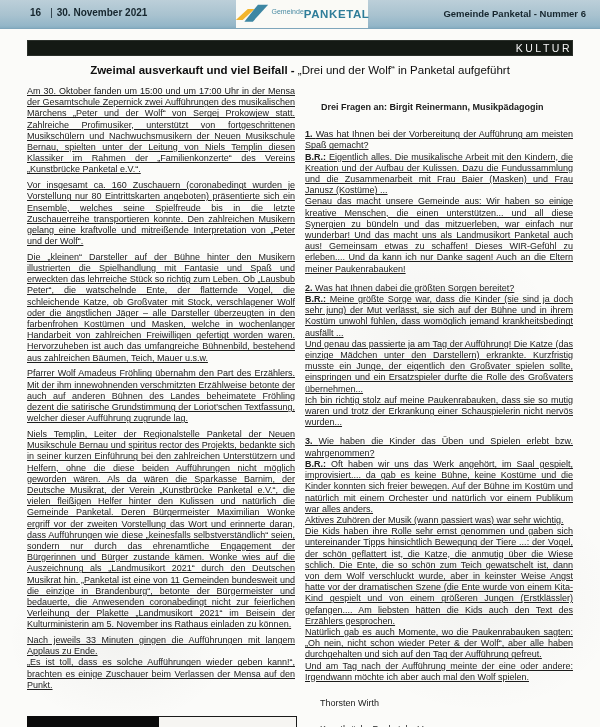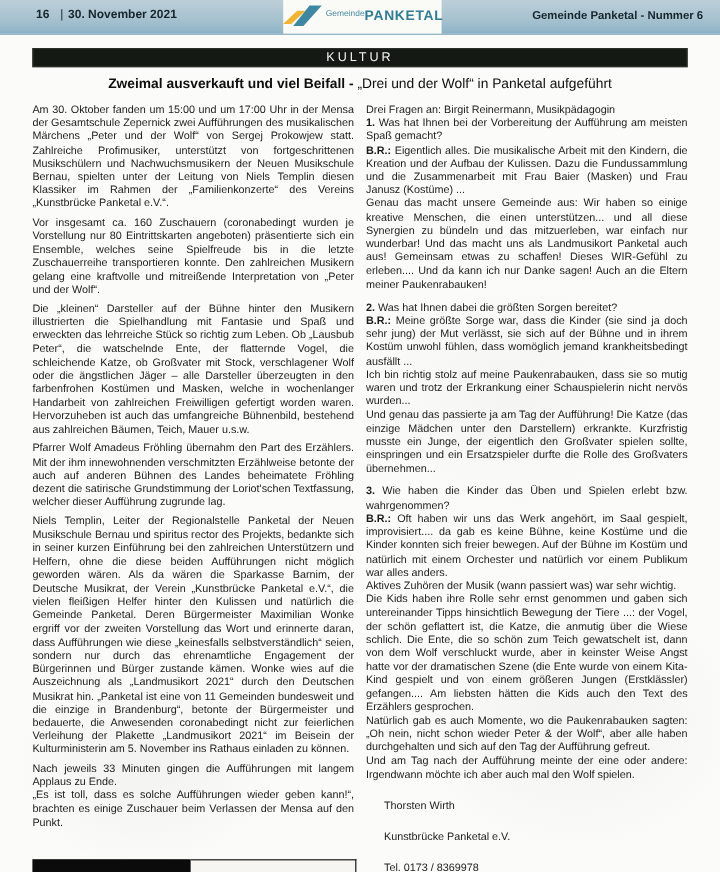--- a/index.html
+++ b/index.html
@@ -27,37 +27,37 @@
     display:flex;align-items:center;justify-content:center;gap:3px;
   }
   .logo-mark{width:34px;height:24px;flex:0 0 auto;}
   .logo-text{display:flex;flex-direction:row;line-height:1.05;}
   .logo-small{font-size:7px;color:#4b8ca4;}
   .logo-large{font-size:11.5px;font-weight:bold;color:#2f7d99;letter-spacing:0.6px;}
   
   .banner{
     position:absolute;top:40px;left:27px;width:546px;height:16px;
     background:#141914;border:1px solid #2a2f2a;box-sizing:border-box;
-    display:flex;align-items:center;justify-content:center;
+    display:flex;align-items:center;justify-content:flex-end;
   }
   .banner span{color:#f4f4f4;font-size:10.5px;letter-spacing:2.5px;}
   
   .title{position:absolute;top:64px;left:0;width:600px;text-align:center;font-size:11.5px;color:#0e0e0e;}
   .title .t-bold{font-weight:bold;}
   
   .columns{
     position:absolute;top:86px;left:27px;width:546px;
     display:flex;gap:10px;
     font-size:9px;line-height:11.2px;text-align:justify;color:#1c1c1c;
   }
   .col{width:268px;}
-  .para{margin:0 0 4.5px 0;white-space:pre-line;}
+  .para{margin:0 0 4.5px 0;white-space:pre-line;text-decoration:underline;}
   .qa .para{margin:0;}
   .para.gap{margin-top:8px;}
-  .rc-heading{font-weight:normal;margin:0;}
+  .rc-heading{font-weight:bold;margin:16px;}
   .sig-block{margin-top:10px;}
   .sig-line{margin:15px;text-align:left;}
   
   .photo-edge{position:absolute;left:27px;top:716px;width:270px;height:20px;display:flex;}
   .photo-dark{width:132px;background:#0b0b0b;}
   .photo-light{flex:1;background:#f6f5f2;border:1.5px solid #1a1a1a;border-left:none;box-sizing:border-box;}
 </style>
 </head>
 <body>
 
@@ -101,22 +101,22 @@
 „Es ist toll, dass es solche Aufführungen wieder geben kann!“, brachten es einige Zuschauer beim Verlassen der Mensa auf den Punkt.</p>
       </div>
     <div class="col qa">
       <p class="rc-heading">Drei Fragen an: Birgit Reinermann, Musikpädagogin</p>
       <div>
           <p class="para"><b>1. </b>Was hat Ihnen bei der Vorbereitung der Aufführung am meisten Spaß gemacht?</p>
           <p class="para"><b>B.R.: </b>Eigentlich alles. Die musikalische Arbeit mit den Kindern, die Kreation und der Aufbau der Kulissen. Dazu die Fundussammlung und die Zusammenarbeit mit Frau Baier (Masken) und Frau Janusz (Kostüme) ...</p>
           <p class="para">Genau das macht unsere Gemeinde aus: Wir haben so einige kreative Menschen, die einen unterstützen... und all diese Synergien zu bündeln und das mitzuerleben, war einfach nur wunderbar! Und das macht uns als Landmusikort Panketal auch aus! Gemeinsam etwas zu schaffen! Dieses WIR-Gefühl zu erleben.... Und da kann ich nur Danke sagen! Auch an die Eltern meiner Paukenrabauken!</p>
           <p class="para gap"><b>2. </b>Was hat Ihnen dabei die größten Sorgen bereitet?</p>
           <p class="para"><b>B.R.: </b>Meine größte Sorge war, dass die Kinder (sie sind ja doch sehr jung) der Mut verlässt, sie sich auf der Bühne und in ihrem Kostüm unwohl fühlen, dass womöglich jemand krankheitsbedingt ausfällt ...</p>
+          <p class="para">Und genau das passierte ja am Tag der Aufführung! Die Katze (das einzige Mädchen unter den Darstellern) erkrankte. Kurzfristig musste ein Junge, der eigentlich den Großvater spielen sollte, einspringen und ein Ersatzspieler durfte die Rolle des Großvaters übernehmen...</p>
           <p class="para">Ich bin richtig stolz auf meine Paukenrabauken, dass sie so mutig waren und trotz der Erkrankung einer Schauspielerin nicht nervös wurden...</p>
-          <p class="para">Und genau das passierte ja am Tag der Aufführung! Die Katze (das einzige Mädchen unter den Darstellern) erkrankte. Kurzfristig musste ein Junge, der eigentlich den Großvater spielen sollte, einspringen und ein Ersatzspieler durfte die Rolle des Großvaters übernehmen...</p>
           <p class="para gap"><b>3. </b>Wie haben die Kinder das Üben und Spielen erlebt bzw. wahrgenommen?</p>
           <p class="para"><b>B.R.: </b>Oft haben wir uns das Werk angehört, im Saal gespielt, improvisiert.... da gab es keine Bühne, keine Kostüme und die Kinder konnten sich freier bewegen. Auf der Bühne im Kostüm und natürlich mit einem Orchester und natürlich vor einem Publikum war alles anders.</p>
           <p class="para">Aktives Zuhören der Musik (wann passiert was) war sehr wichtig.</p>
           <p class="para">Die Kids haben ihre Rolle sehr ernst genommen und gaben sich untereinander Tipps hinsichtlich Bewegung der Tiere ...: der Vogel, der schön geflattert ist, die Katze, die anmutig über die Wiese schlich. Die Ente, die so schön zum Teich gewatschelt ist, dann von dem Wolf verschluckt wurde, aber in keinster Weise Angst hatte vor der dramatischen Szene (die Ente wurde von einem Kita-Kind gespielt und von einem größeren Jungen (Erstklässler) gefangen.... Am liebsten hätten die Kids auch den Text des Erzählers gesprochen.</p>
           <p class="para">Natürlich gab es auch Momente, wo die Paukenrabauken sagten: „Oh nein, nicht schon wieder Peter &amp; der Wolf“, aber alle haben durchgehalten und sich auf den Tag der Aufführung gefreut.</p>
           <p class="para">Und am Tag nach der Aufführung meinte der eine oder andere: Irgendwann möchte ich aber auch mal den Wolf spielen.</p>
         </div>
       <div class="sig-block">
           <p class="sig-line">Thorsten Wirth</p>
           <p class="sig-line">Kunstbrücke Panketal e.V.</p>

